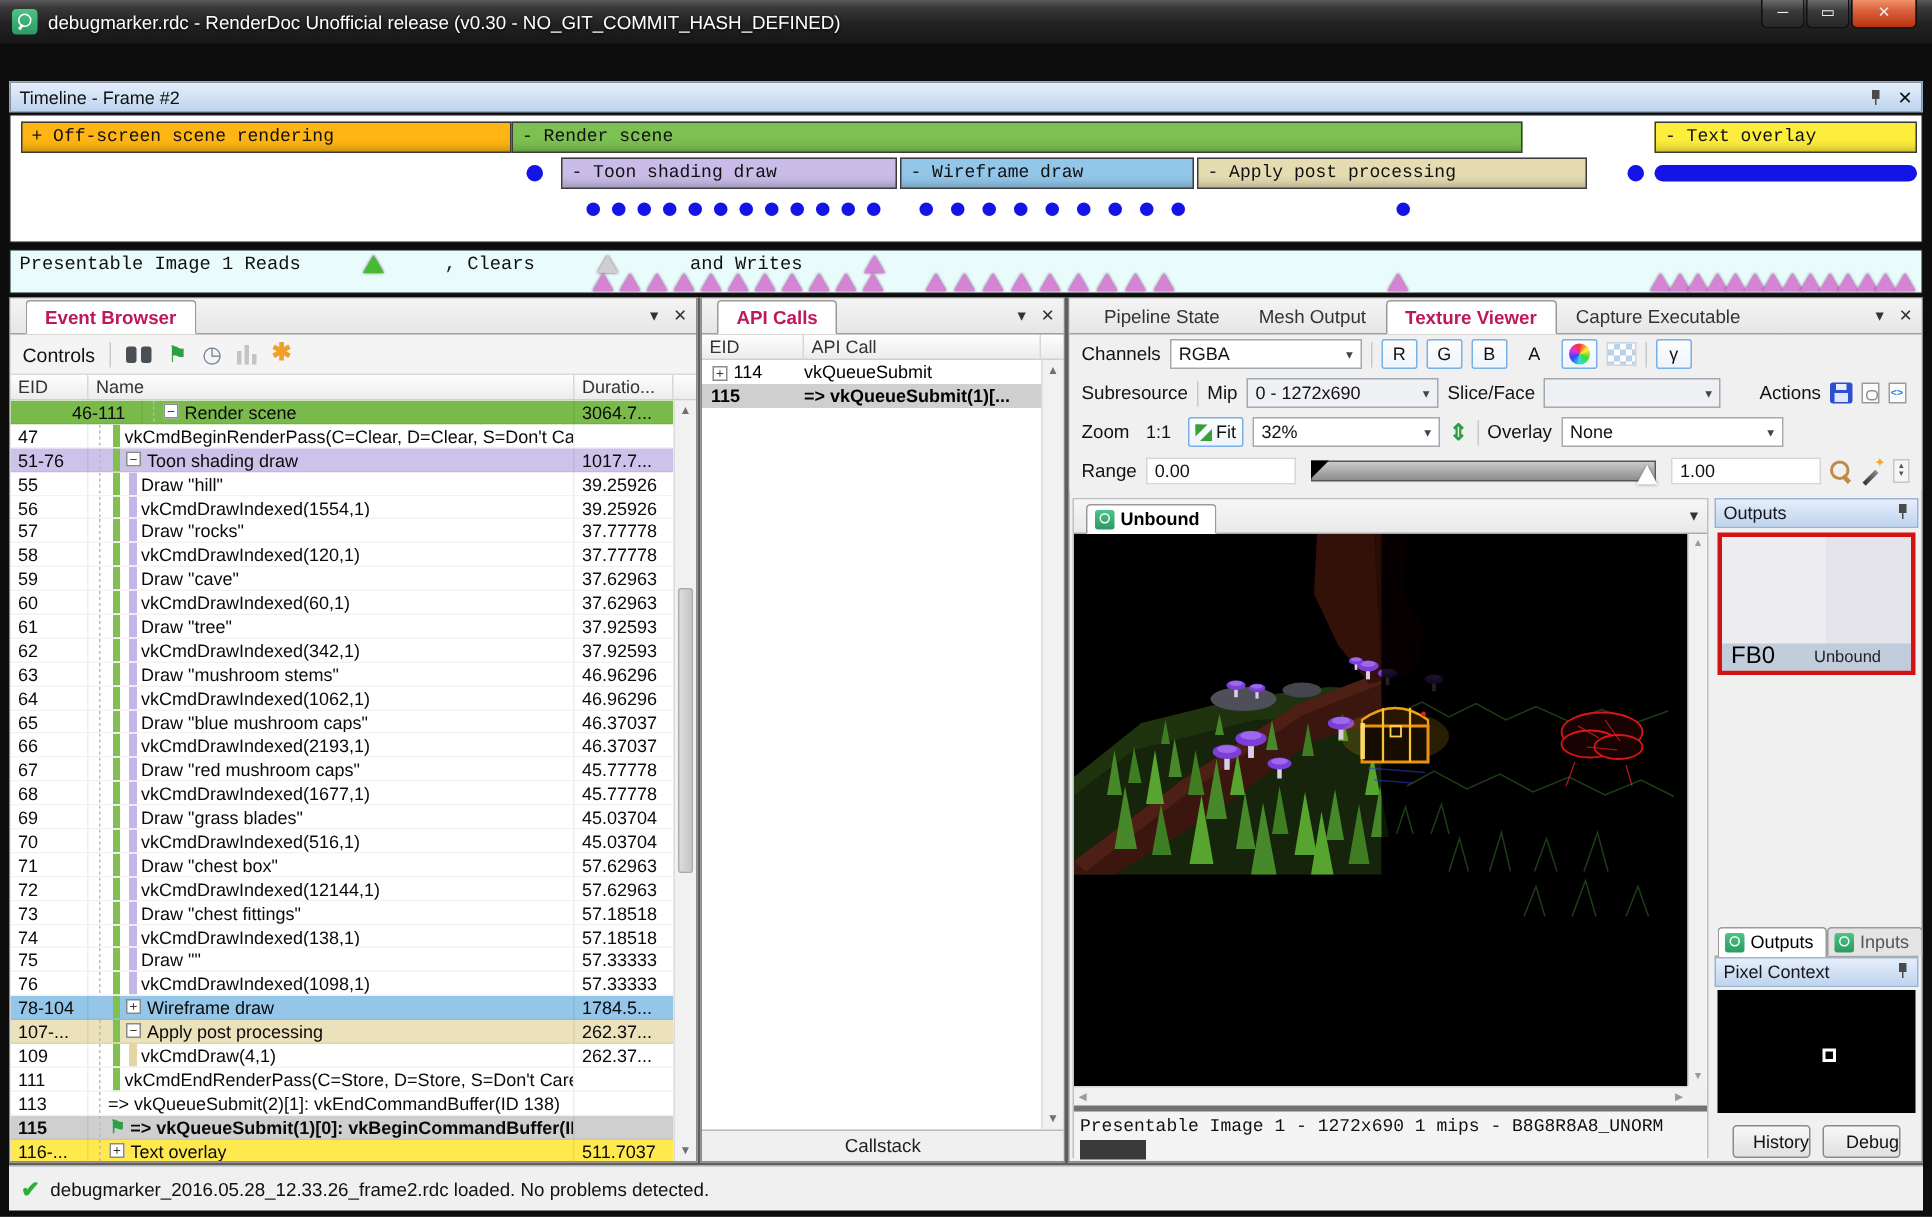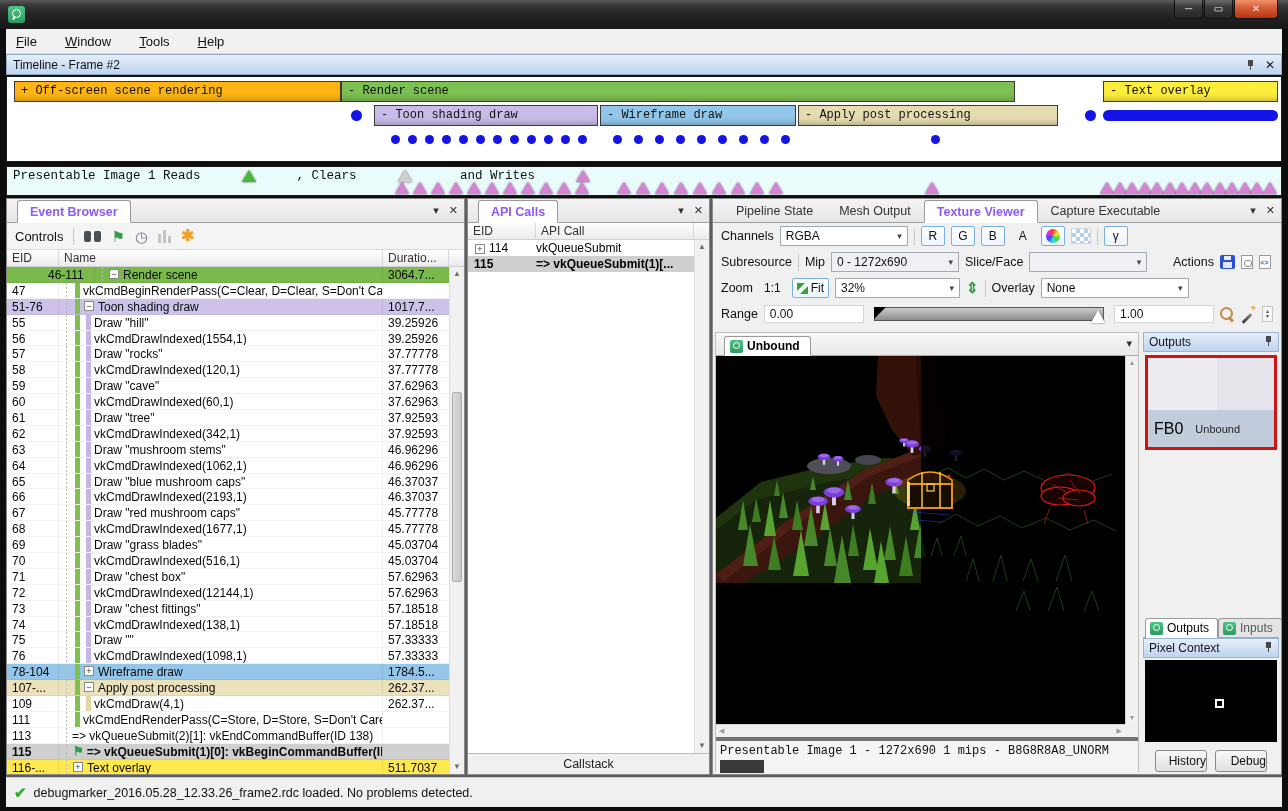--- a/index.html
+++ b/index.html
@@ -53,21 +53,21 @@
   .tri.inline { margin:0 5px; }
   .tri.abs { position:absolute; top:15px; }
 
   
   .dock { position:absolute; top:198px; left:6px; right:6px; height:579px; background:#5e5e5e; }
   .panel { position:absolute; top:0; height:577px; background:#f0f0f0; border:1px solid #8a8a8a; }
   .tabbar { height:24px; background:linear-gradient(#f4f4f4,#e6e6e6); border-bottom:1px solid #9f9f9f;
     display:flex; align-items:flex-end; padding-left:10px; position:relative; }
   .tab { font-size:12.5px; padding:4px 12px 3px; color:#333; border:1px solid transparent; white-space:nowrap; }
   .tab.active { background:#fff; border:1px solid #9a9a9a; border-bottom:1px solid #fff;
-    border-radius:3px 3px 0 0; font-weight:bold; color:#8b5cf6; margin-bottom:-1px; }
+    border-radius:3px 3px 0 0; font-weight:bold; color:#be185d; margin-bottom:-1px; }
   .tabctrl { position:absolute; right:6px; top:5px; display:flex; gap:10px; align-items:center;
     font-size:11px; color:#333; }
 
   
   .eb-toolbar { height:27px; background:#f4f4f4; border-bottom:1px solid #dadada; display:flex;
     align-items:center; padding-left:8px; gap:10px; font-size:13px; color:#111; }
   .vsep { width:1px; height:17px; background:#c9c9c9; }
   .icon-binocs { width:17px; height:11px; position:relative; }
   .icon-binocs::before, .icon-binocs::after { content:''; position:absolute; top:0; width:7px; height:11px;
     background:#4a4f55; border-radius:2px; }
@@ -190,22 +190,22 @@
   .sidebar { position:absolute; left:430px; top:133px; right:2px; bottom:2px; background:#f0f0f0;
     display:flex; flex-direction:column; }
   .dock-h { height:20px; background:linear-gradient(#e6eefb,#bfd4ee); border:1px solid #9db3d2;
     display:flex; align-items:center; font-size:12px; color:#15151a; padding:0 5px; }
   .dock-h .pin { margin-left:auto; }
   .icon-pin { width:9px; height:11px; position:relative; display:inline-block; }
   .icon-pin::before { content:''; position:absolute; top:1px; left:2px; width:5px; height:6px; background:#4a4a4a; }
   .icon-pin::after { content:''; position:absolute; top:7px; left:4px; width:1px; height:4px; background:#4a4a4a; }
   .fb-thumb { margin:3px 2px; height:95px; border:3px solid #d01414; background:linear-gradient(90deg,#ededf1 0 55%,#e4e4ea 55%);
     position:relative; }
-  .fb-label { position:absolute; bottom:0; left:0; right:0; height:37px; background:rgba(186,199,216,0.85);
-    display:flex; align-items:center; padding:0 6px; gap:12px; }
+  .fb-label { position:absolute; bottom:0; left:0; right:0; height:18px; background:rgba(186,199,216,0.85);
+    display:flex; align-items:center; padding:0 6px; gap:26px; }
   .fb-name { font-size:16px; color:#000; }
   .fb-status { font-size:11px; color:#222; }
   .side-tabs { height:21px; display:flex; align-items:flex-end; border-bottom:1px solid #a8a8a8; padding-left:2px; }
   .side-tab { display:flex; align-items:center; gap:4px; font-size:12px; padding:2px 8px 2px 4px;
     border:1px solid #9a9a9a; border-bottom:none; border-radius:3px 3px 0 0; background:#e4e4e4; color:#555; }
   .side-tab.active { background:#fff; color:#000; margin-bottom:-1px; padding-bottom:3px; }
   .pc-box { height:82px; margin:2px; background:#000; position:relative; }
   .pc-square { position:absolute; left:53%; top:48%; width:9px; height:9px; border:2px solid #fff; }
   .btnrow { display:flex; justify-content:space-between; padding:6px 12px 0; }
   .pushbtn { min-width:52px; height:22px; background:linear-gradient(#f8f8f8,#e0e0e0);
@@ -217,33 +217,28 @@
     font-size:12.5px; color:#111; }
   .check { color:#2fae2f; font-size:15px; font-weight:bold; }
 </style>
 </head>
 <body>
 
 <div class="window">
 
   <div class="titlebar">
     <span class="appicon"></span>
+    <span class="titletext">debugmarker.rdc - RenderDoc Unofficial release (v0.30 - NO_GIT_COMMIT_HASH_DEFINED)</span>
     <span class="winbtns">
       <span class="wbtn">─</span>
       <span class="wbtn">▭</span>
       <span class="wbtn close">✕</span>
     </span>
   </div>
 
-  <div class="menubar">
-      <span class="menu-item"><u>F</u>ile</span>
-      <span class="menu-item"><u>W</u>indow</span>
-      <span class="menu-item"><u>T</u>ools</span>
-      <span class="menu-item"><u>H</u>elp</span>
-    </div>
 
   <div class="tl-header">
     <span>Timeline - Frame #2</span>
     <span class="sp">
       <span class="icon-pin"></span>
       <span style="font-size:12px;">✕</span>
     </span>
   </div>
   <div class="tl-body">
     <div class="tl-row" style="top:4px">

